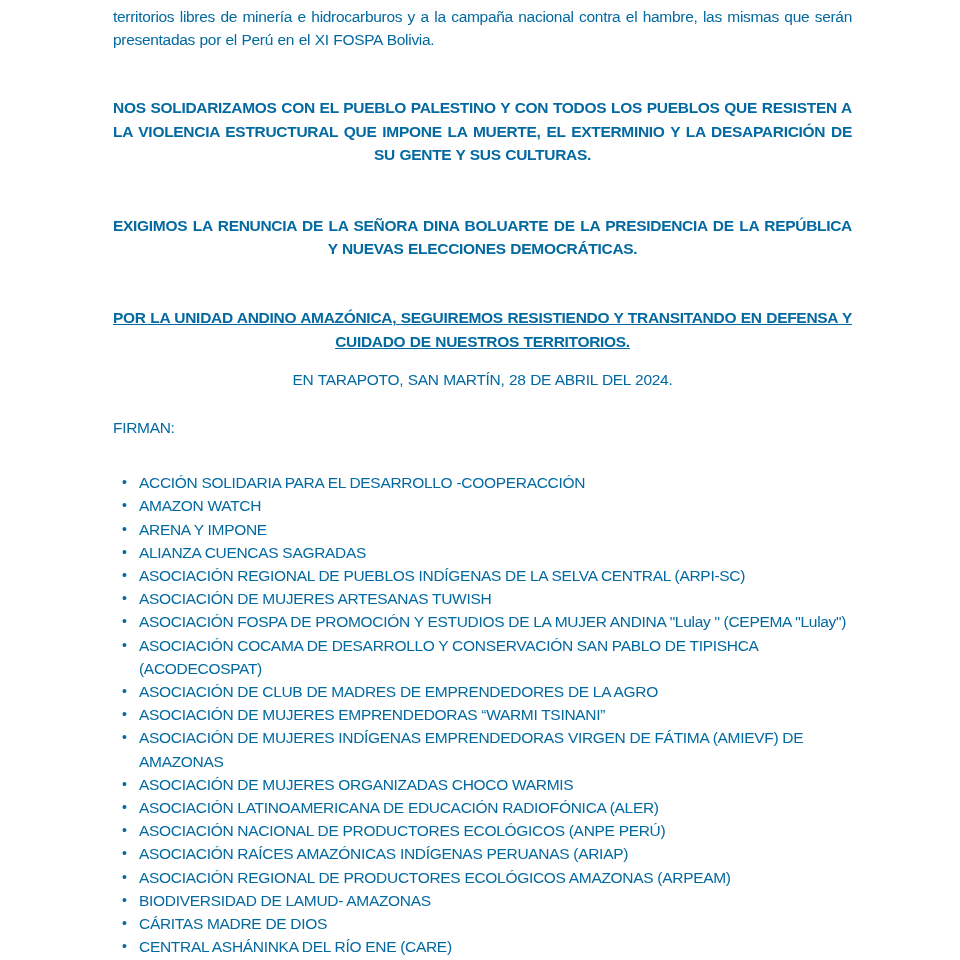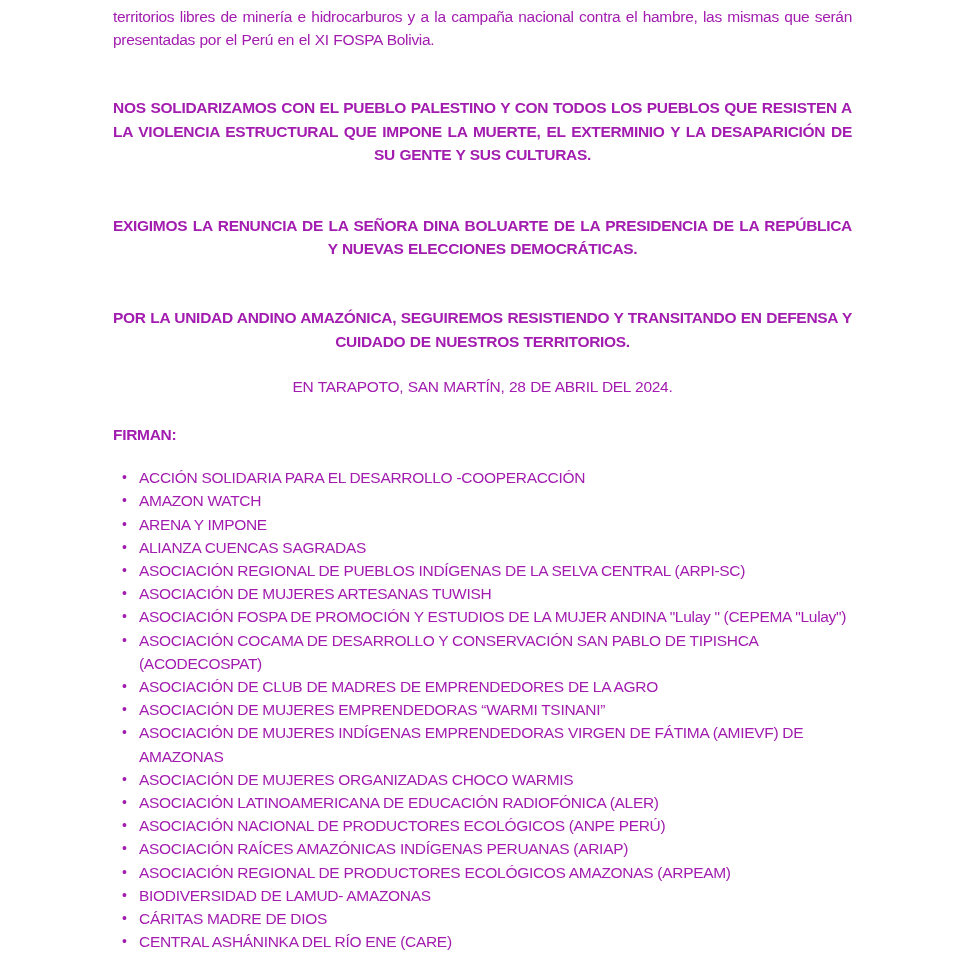--- a/index.html
+++ b/index.html
@@ -7,21 +7,21 @@
     padding: 0;
     background: #ffffff;
   }
   .page {
     position: relative;
     width: 960px;
     height: 960px;
     background: #ffffff;
     overflow: hidden;
     font-family: "Liberation Sans", sans-serif;
-    color: #a21caf;
+    color: #0369a1;
   }
   .content {
     padding: 5px 108px 0 113px;
   }
   p {
     margin: 0;
     font-size: 15.5px;
     line-height: 23.2px;
     letter-spacing: -0.3px;
     word-spacing: 0.5px;
@@ -30,30 +30,30 @@
     text-align: justify;
     margin-bottom: 45px;
   }
   .statement {
     font-weight: 700;
     text-align: justify;
     text-align-last: center;
   }
   .statement.s1 { margin-bottom: 48px; }
   .statement.s2 { margin-bottom: 46px; margin-top: 25px; }
-  .statement.s3 { margin-bottom: 22px; }
+  .statement.s3 { margin-bottom: 15px; text-decoration: underline; }
   .dateline {
     font-weight: 400;
     text-align: center;
     margin-bottom: 25px;
   }
   .firman {
-    font-weight: 700;
+    font-weight: 400;
     text-align: left;
-    margin-bottom: 20px;
+    margin-bottom: 32px;
   }
   ul.signatories {
     list-style: none;
     margin: 0;
     padding: 0;
   }
   ul.signatories li {
     display: flex;
     align-items: flex-start;
     font-size: 15.5px;

